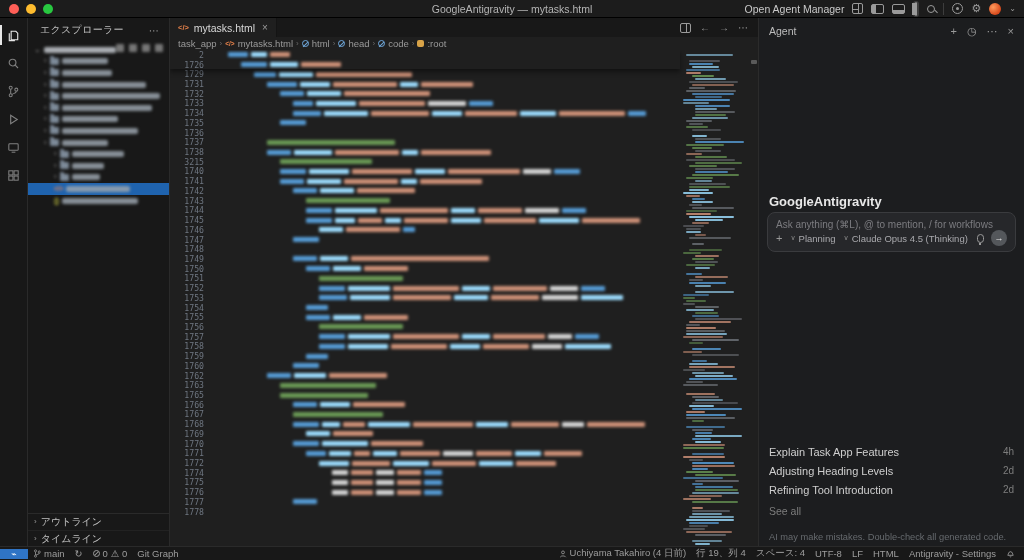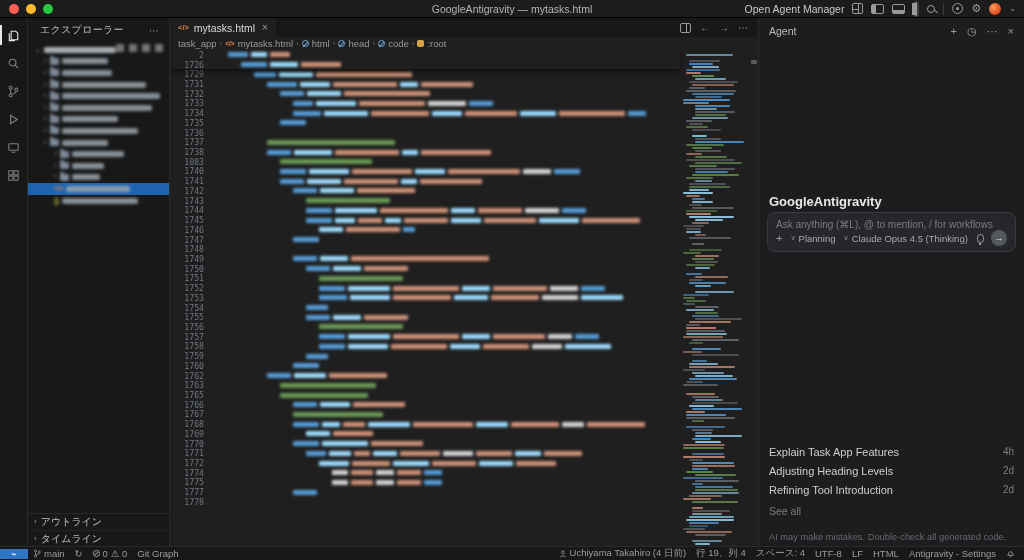--- a/index.html
+++ b/index.html
@@ -438,21 +438,21 @@
               <span class="num">1738</span>
               <span class="content" style="margin-left: 63px;">
                 <span class="seg t" style="width: 24px;"></span>
                 <span class="seg a" style="width: 38px;"></span>
                 <span class="seg s" style="width: 64px;"></span>
                 <span class="seg a" style="width: 16px;"></span>
                 <span class="seg s" style="width: 70px;"></span>
               </span>
             </div>
             <div class="cline">
-              <span class="num">1083</span>
+              <span class="num">3215</span>
               <span class="content" style="margin-left: 76px;">
                 <span class="seg c" style="width: 92px;"></span>
               </span>
             </div>
             <div class="cline">
               <span class="num">1740</span>
               <span class="content" style="margin-left: 76px;">
                 <span class="seg t" style="width: 26px;"></span>
                 <span class="seg a" style="width: 40px;"></span>
                 <span class="seg s" style="width: 60px;"></span>
@@ -725,20 +725,30 @@
               <span class="content" style="margin-left: 128px;">
                 <span class="seg x" style="width: 16px;"></span>
                 <span class="seg s" style="width: 22px;"></span>
                 <span class="seg x" style="width: 18px;"></span>
                 <span class="seg s" style="width: 24px;"></span>
                 <span class="seg t" style="width: 18px;"></span>
               </span>
             </div>
             <div class="cline">
               <span class="num">1775</span>
+              <span class="content" style="margin-left: 128px;">
+                <span class="seg x" style="width: 16px;"></span>
+                <span class="seg s" style="width: 22px;"></span>
+                <span class="seg x" style="width: 18px;"></span>
+                <span class="seg s" style="width: 24px;"></span>
+                <span class="seg t" style="width: 18px;"></span>
+              </span>
+            </div>
+            <div class="cline">
+              <span class="num">1776</span>
               <span class="content" style="margin-left: 128px;">
                 <span class="seg x" style="width: 16px;"></span>
                 <span class="seg s" style="width: 22px;"></span>
                 <span class="seg x" style="width: 18px;"></span>
                 <span class="seg s" style="width: 24px;"></span>
                 <span class="seg t" style="width: 18px;"></span>
               </span>
             </div>
             <div class="cline">
               <span class="num">1777</span>

